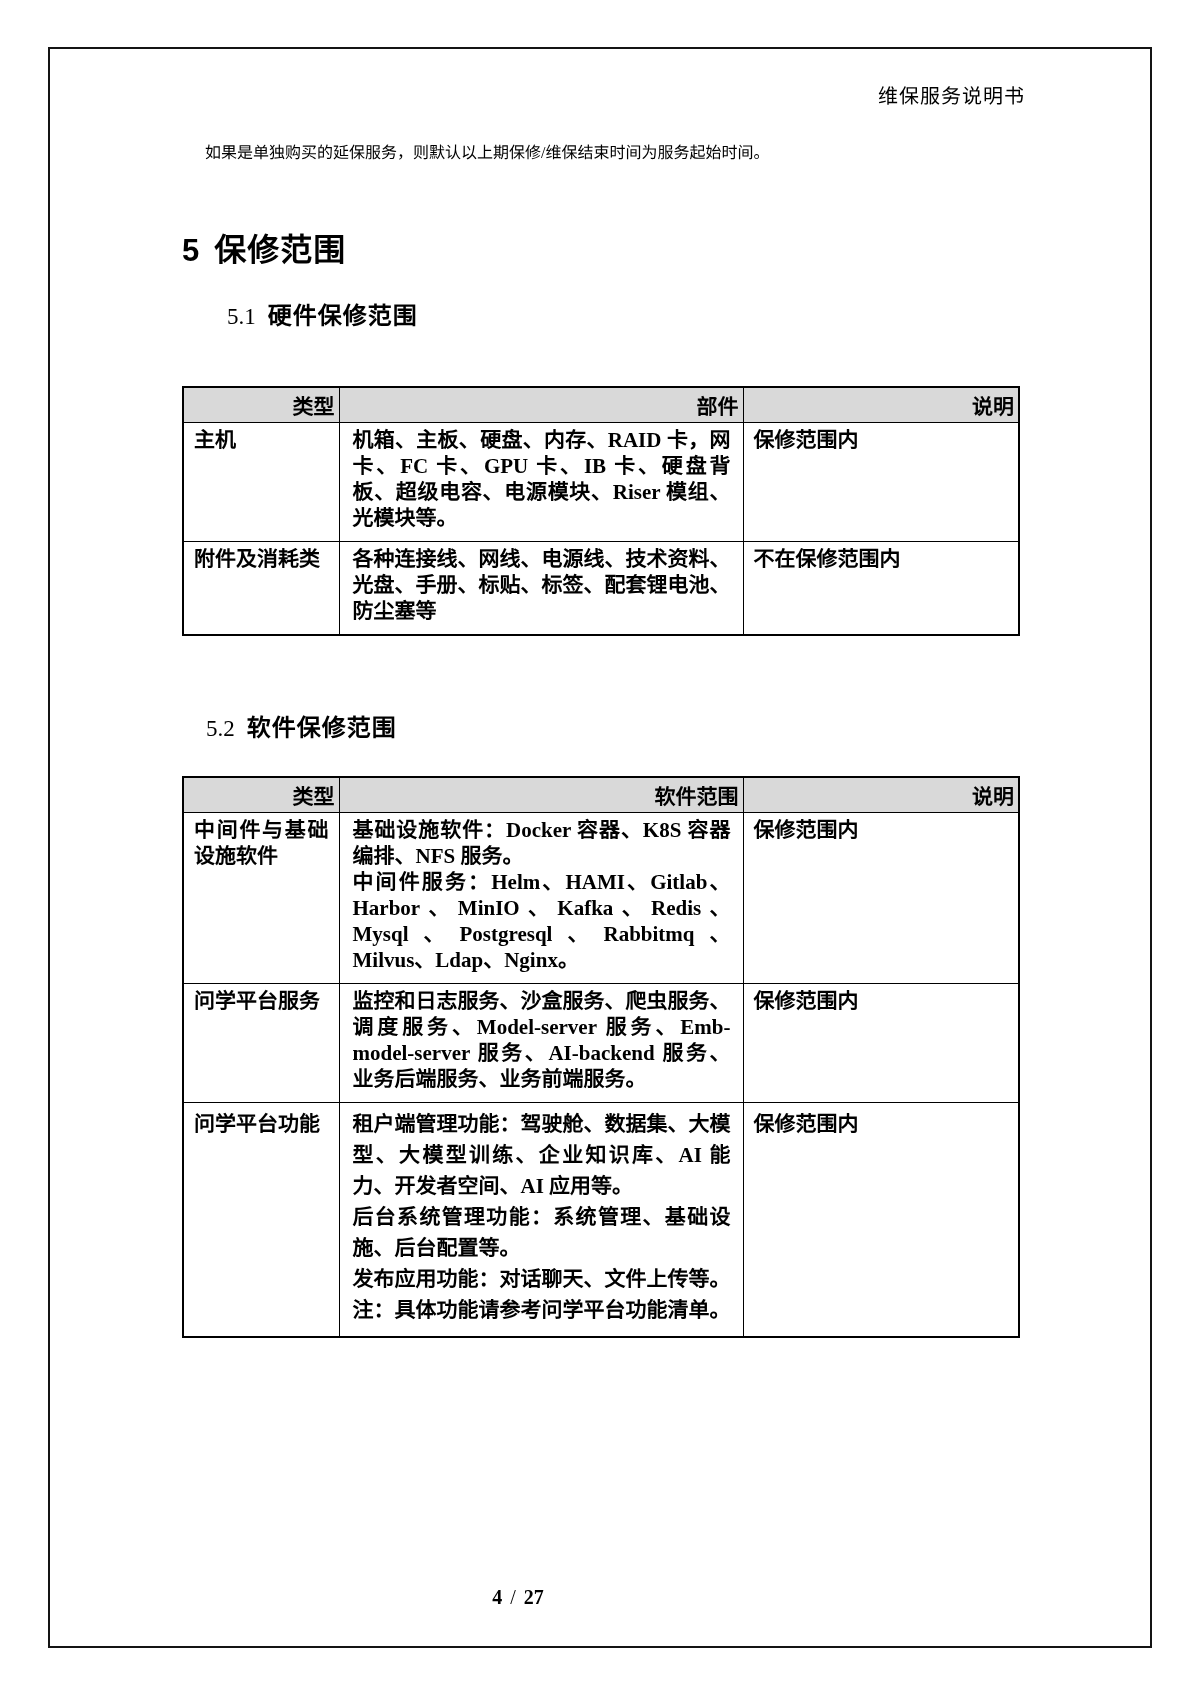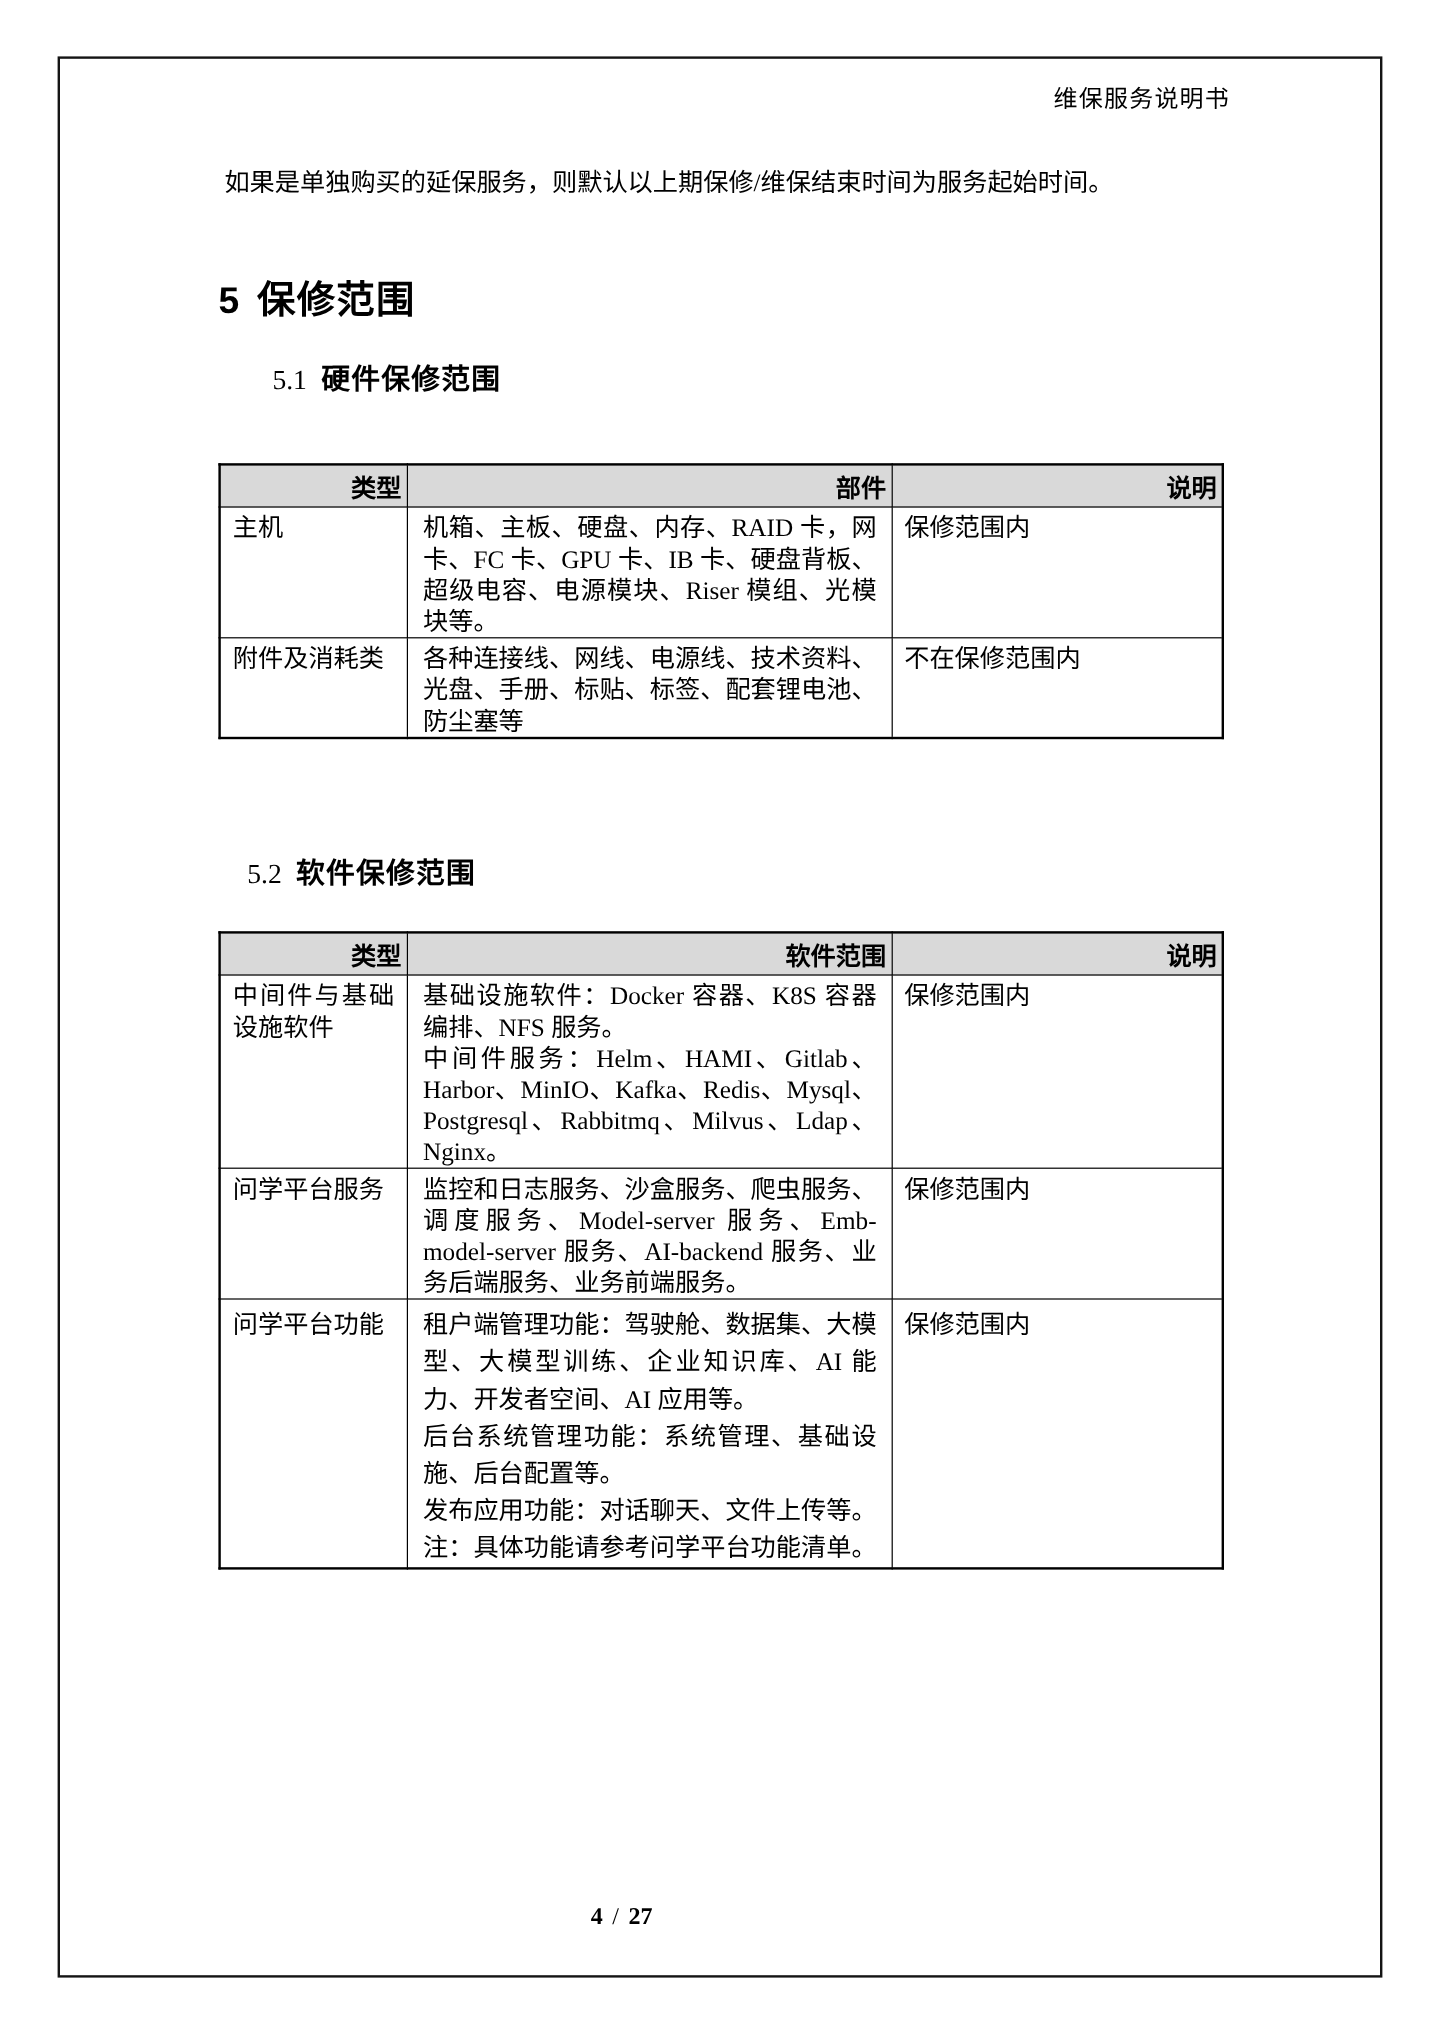--- a/index.html
+++ b/index.html
@@ -12,26 +12,26 @@
   body{
     width:1200px;height:1698px;position:relative;
     font-family:"Liberation Serif","DejaVu Serif",serif;
     color:var(--text-color);
   }
   .page-frame{
     position:absolute;left:48px;top:47px;width:1104px;height:1601px;
     border:2px solid #141414;background:#ffffff;
   }
   .doc-header{
-    position:absolute;top:66px;left:182px;width:843px;
+    position:absolute;top:80px;left:182px;width:843px;
     text-align:right;font-size:20px;letter-spacing:1px;
   }
   .intro{
-    position:absolute;top:138px;left:164px;width:840px;
-    font-size:21px;line-height:29px;text-indent:23px;
+    position:absolute;top:138px;left:182px;width:840px;
+    font-size:16px;line-height:29px;text-indent:23px;
   }
   .h1{
     position:absolute;top:224px;left:182px;
     display:flex;align-items:baseline;gap:15px;
   }
   .h1 .num{
     font-family:"Liberation Sans","DejaVu Sans",sans-serif;
     font-size:31px;font-weight:700;
   }
   .h1 .ttl{
@@ -58,22 +58,22 @@
   .table-hw{top:386px;}
   .table-sw{top:776px;}
   table,th,td{border:1.5px solid var(--border-color);}
   table{border-width:2px;}
   th{
     background:var(--table-header-bg);
     font-weight:700;text-align:right;
     height:31px;padding:2px 4px;font-size:21px;
   }
   td{
-    vertical-align:top;padding:4px 10px 0 10px;
-    line-height:26px;text-align:justify;
+    vertical-align:top;padding:4px 10px 10px 10px;
+    line-height:26px;text-align:justify;font-weight:bold;
   }
   td.c2{padding-left:13px;padding-right:12px;}
   td.c3{text-align:left;}
   tr.loose td{line-height:31px;padding-top:6px;}
   .cell-line{margin:0;}
   .col-type{width:156px;}
   .col-scope{width:404px;}
   .col-note{width:276px;}
 
   .footer{

